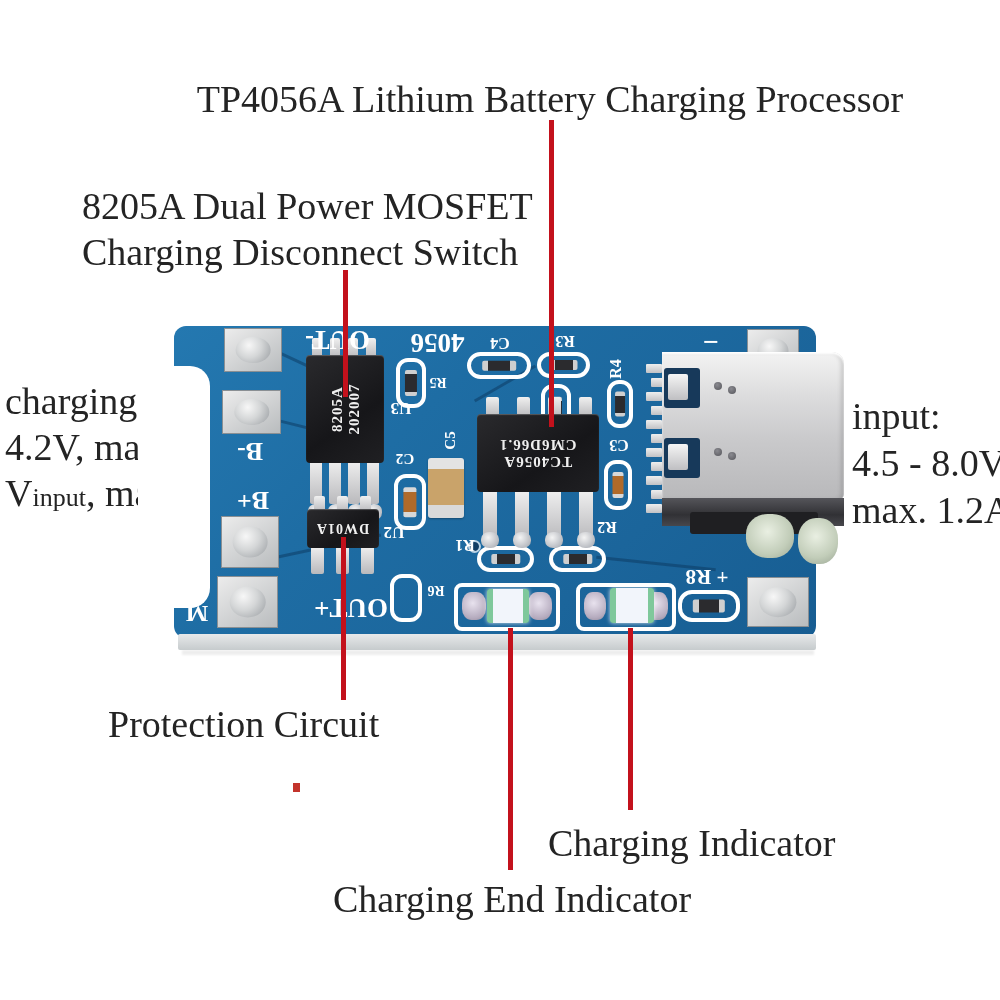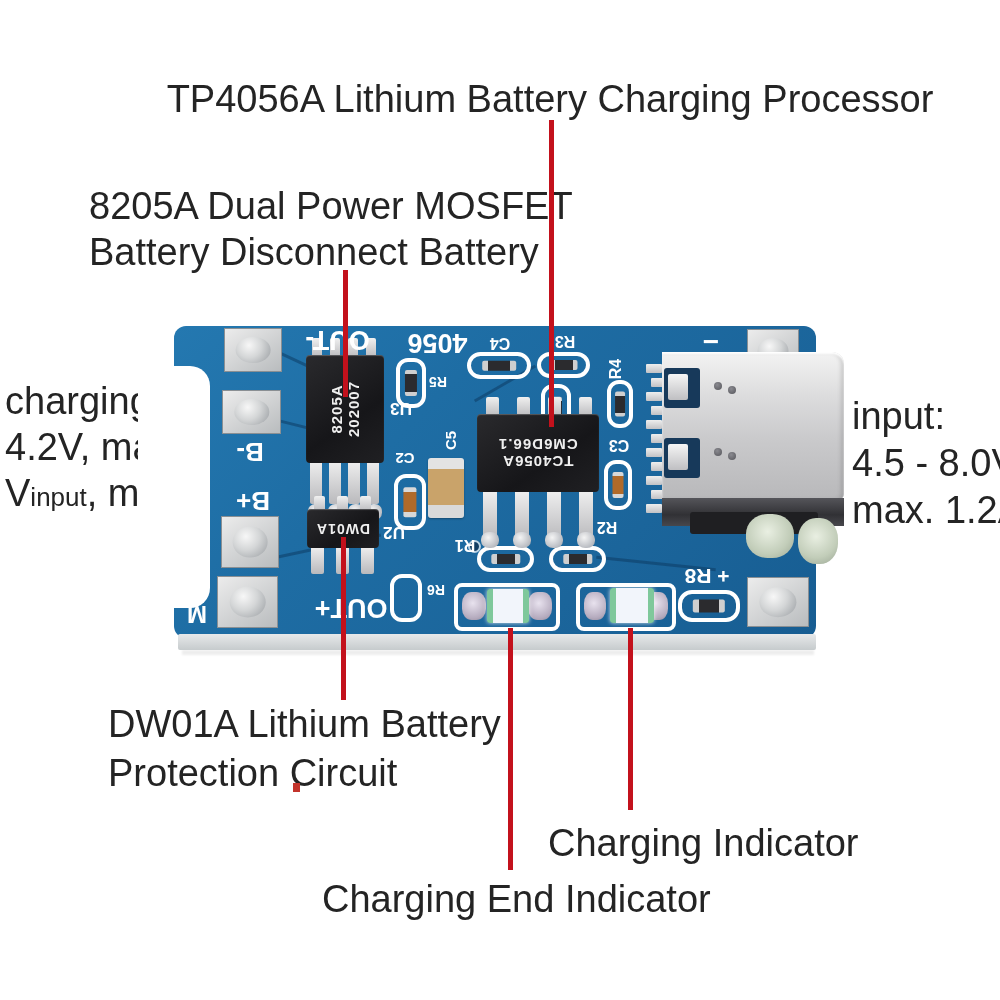--- a/index.html
+++ b/index.html
@@ -1,21 +1,21 @@
 <!DOCTYPE html>
 <html><head>
 <meta charset="utf-8">
 <style>
   html,body{margin:0;padding:0;background:#fff;}
   .canvas{position:relative;width:1000px;height:1000px;background:#ffffff;overflow:hidden;
-          font-family:Liberation Sans, sans-serif;color:#1e1e1e;}
+          font-family:Liberation Serif, serif;color:#1e1e1e;}
   .abs{position:absolute;}
   .ann{position:absolute;font-size:38px;line-height:46px;color:#242424;white-space:nowrap;}
   .title{left:150px;top:76px;width:800px;text-align:center;}
-  .mosfet{left:82px;top:183px;margin-left:7px;}
+  .mosfet{left:82px;top:183px;}
   .leftblock{left:5px;top:378px;}
   .rightblock{left:852px;top:393px;line-height:47px;}
   .dwblock{left:108px;top:700px;line-height:49px;}
   .chgind{left:548px;top:820px;}
   .chgend{left:322px;top:876px;width:380px;text-align:center;}
   .sub{font-size:26px;}
   .redline{position:absolute;width:5px;background:#c3111c;z-index:40;}
   .redtick{position:absolute;left:293px;top:783px;width:7px;height:9px;background:#c3342c;z-index:40;}
 
   
@@ -69,37 +69,36 @@
 </style>
 </head>
 <body>
 
 <div class="canvas">
 
   <div class="ann title">TP4056A Lithium Battery Charging Processor</div>
 
   <div class="ann mosfet">
     <div>8205A Dual Power MOSFET</div>
-    <div>Battery Disconnect Battery</div>
+    <div>Charging Disconnect Switch</div>
   </div>
 
   <div class="ann leftblock">
     <div>charging:</div>
     <div>4.2V, max 1A</div>
     <div><span>V</span><span class="sub">input</span><span>, max. 3A</span></div>
   </div>
 
   <div class="ann rightblock">
     <div>input:</div>
     <div>4.5 - 8.0V</div>
     <div>max. 1.2A</div>
   </div>
 
   <div class="ann dwblock">
-    <div>DW01A Lithium Battery</div>
     <div>Protection Circuit</div>
   </div>
 
   <div class="ann chgind">Charging Indicator</div>
   <div class="ann chgend">Charging End Indicator</div>
 
   <div class="redline" style="left:549px;top:120px;height:307px;"></div>
   <div class="redline" style="left:343px;top:270px;height:127px;"></div>
   <div class="redline" style="left:341px;top:537px;height:163px;"></div>
   <div class="redline" style="left:508px;top:628px;height:242px;"></div>

